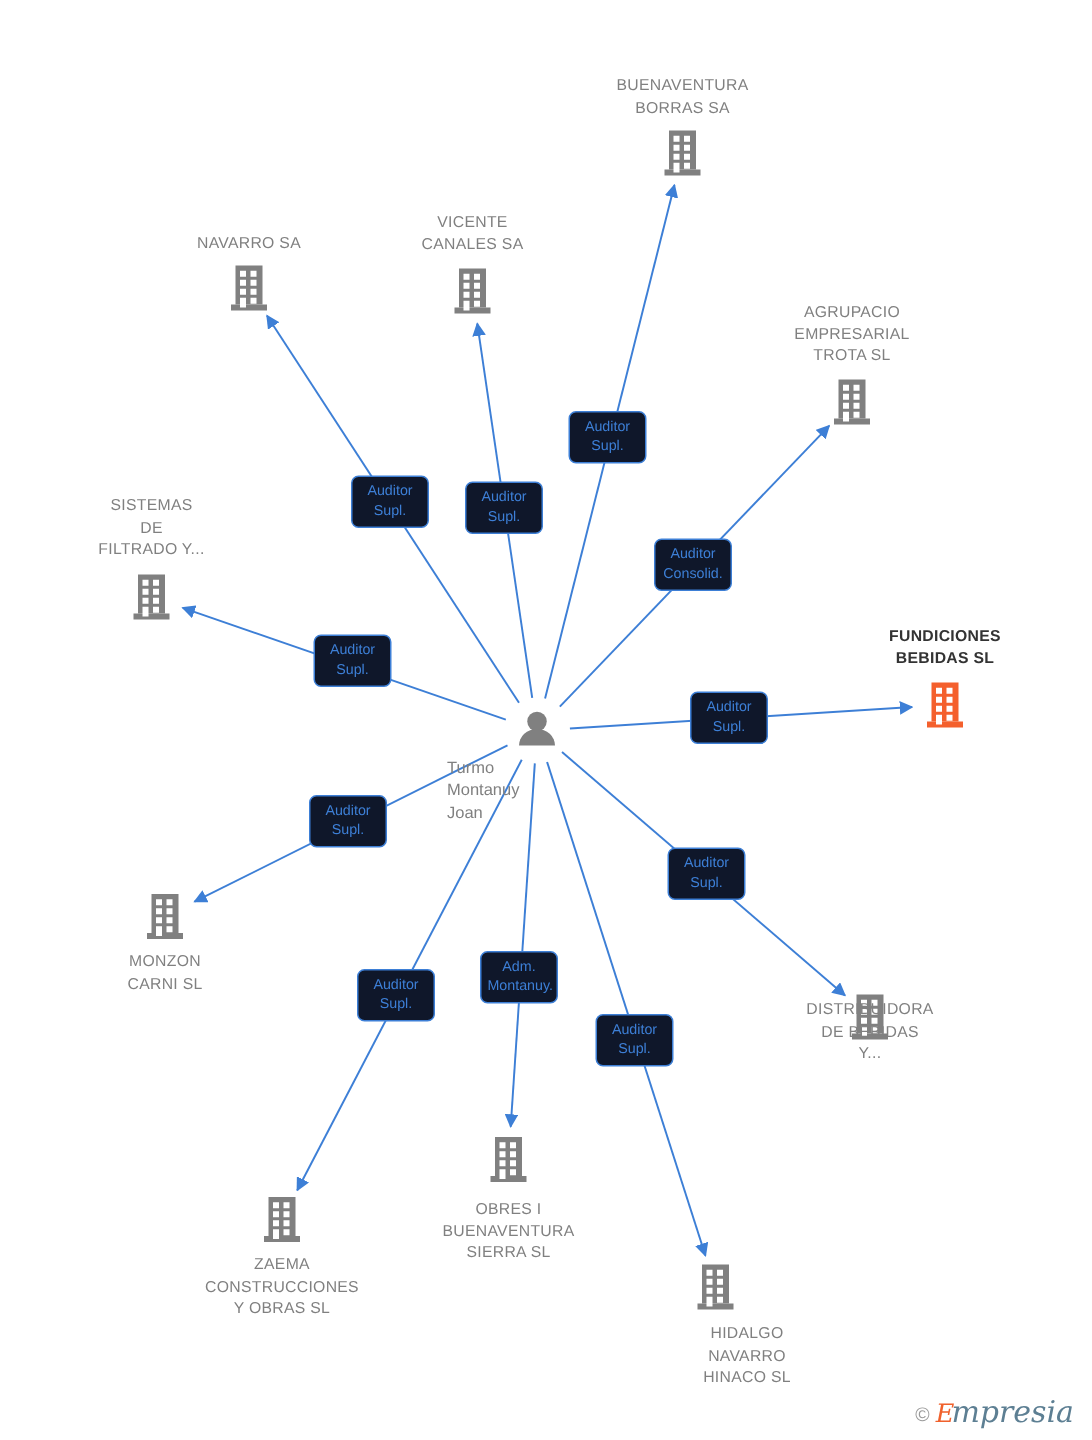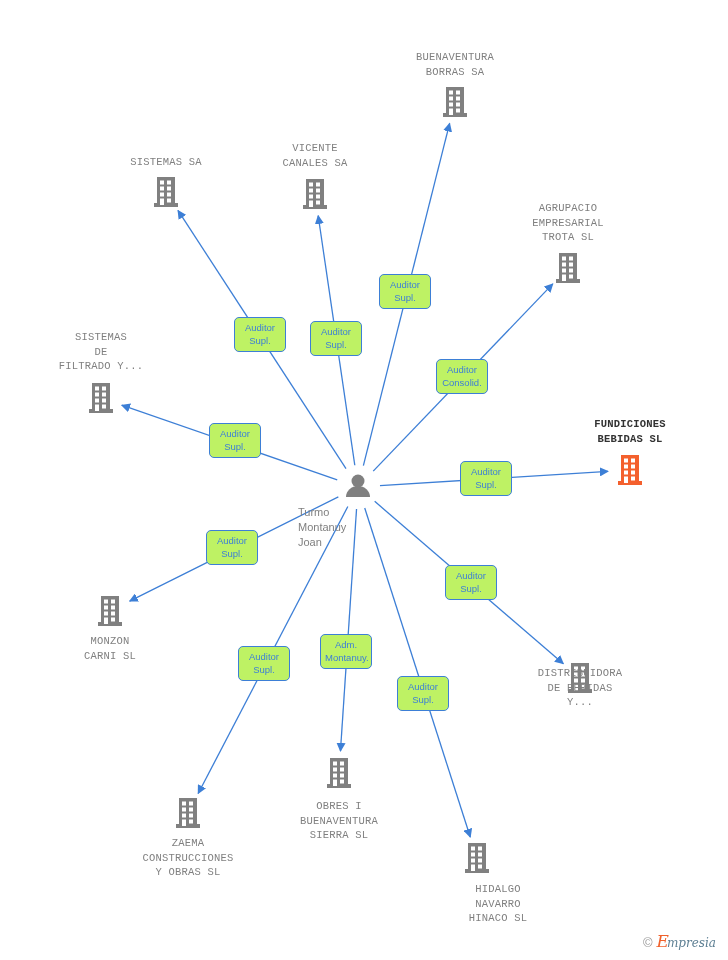--- a/index.html
+++ b/index.html
@@ -17,21 +17,21 @@
   #graph {
     position: absolute;
     top: 0;
     left: 0;
     width: 728px;
     height: 960px;
   }
   .node-label {
     position: absolute;
     text-align: center;
-    font-family: Liberation Mono, monospace;
+    font-family: Liberation Sans, sans-serif;
     font-size: 10.5px;
     line-height: 14.5px;
     color: #808080;
     letter-spacing: 0.2px;
     white-space: pre-line;
     pointer-events: none;
   }
   .node-label.highlight {
     color: #333333;
     font-weight: bold;
@@ -42,21 +42,21 @@
     font-size: 11px;
     line-height: 15px;
     color: #808080;
     white-space: pre-line;
   }
   .edge-label {
     position: absolute;
     box-sizing: border-box;
     border: 1.2px solid #3d7fd6;
     border-radius: 5px;
-    background: #bef264;
+    background: #0f172a;
     color: #3d7fd6;
     font-family: "Liberation Sans", sans-serif;
     font-size: 9.5px;
     line-height: 12.5px;
     text-align: center;
     padding: 4px 4px;
     white-space: pre-line;
   }
   .watermark {
     position: absolute;
@@ -76,21 +76,21 @@
     color: #f0612c;
     font-family: "DejaVu Serif", serif;
     font-style: italic;
     font-size: 17px;
     line-height: 17px;
   }
   .wm-rest {
     color: #5d7f93;
     font-family: "DejaVu Serif", serif;
     font-style: italic;
-    font-size: 12px;
+    font-size: 20px;
     line-height: 17px;
     margin-left: -2px;
   }
 </style>
 </head>
 <body>
 
 <svg id="graph" viewBox="0 0 728 960">
   <defs>
     <marker id="arrow" viewBox="0 0 10 10" refX="9" refY="5" markerWidth="7" markerHeight="7" orient="auto-start-reverse">
@@ -248,21 +248,21 @@
         <path d="M 346 497 a 12 11 0 0 1 24 0 z" fill="#808080"></path>
       </g>
     </g>
 </svg>
 
 <div id="labels">
     <div class="node-label" style="left: 375px; width: 160px; top: 50px;">BUENAVENTURA
 BORRAS SA</div>
     <div class="node-label" style="left: 235px; width: 160px; top: 141px;">VICENTE
 CANALES SA</div>
-    <div class="node-label" style="left: 86px; width: 160px; top: 155px;">SISTEMAS SA</div>
+    <div class="node-label" style="left: 86px; width: 160px; top: 155px;">NAVARRO SA</div>
     <div class="node-label" style="left: 488px; width: 160px; top: 201px;">AGRUPACIO
 EMPRESARIAL
 TROTA SL</div>
     <div class="node-label" style="left: 21px; width: 160px; top: 330px;">SISTEMAS
 DE
 FILTRADO Y...</div>
     <div class="node-label highlight" style="left: 550px; width: 160px; top: 417px;">FUNDICIONES
 BEBIDAS SL</div>
     <div class="node-label" style="left: 30px; width: 160px; top: 634px;">MONZON
 CARNI SL</div>

